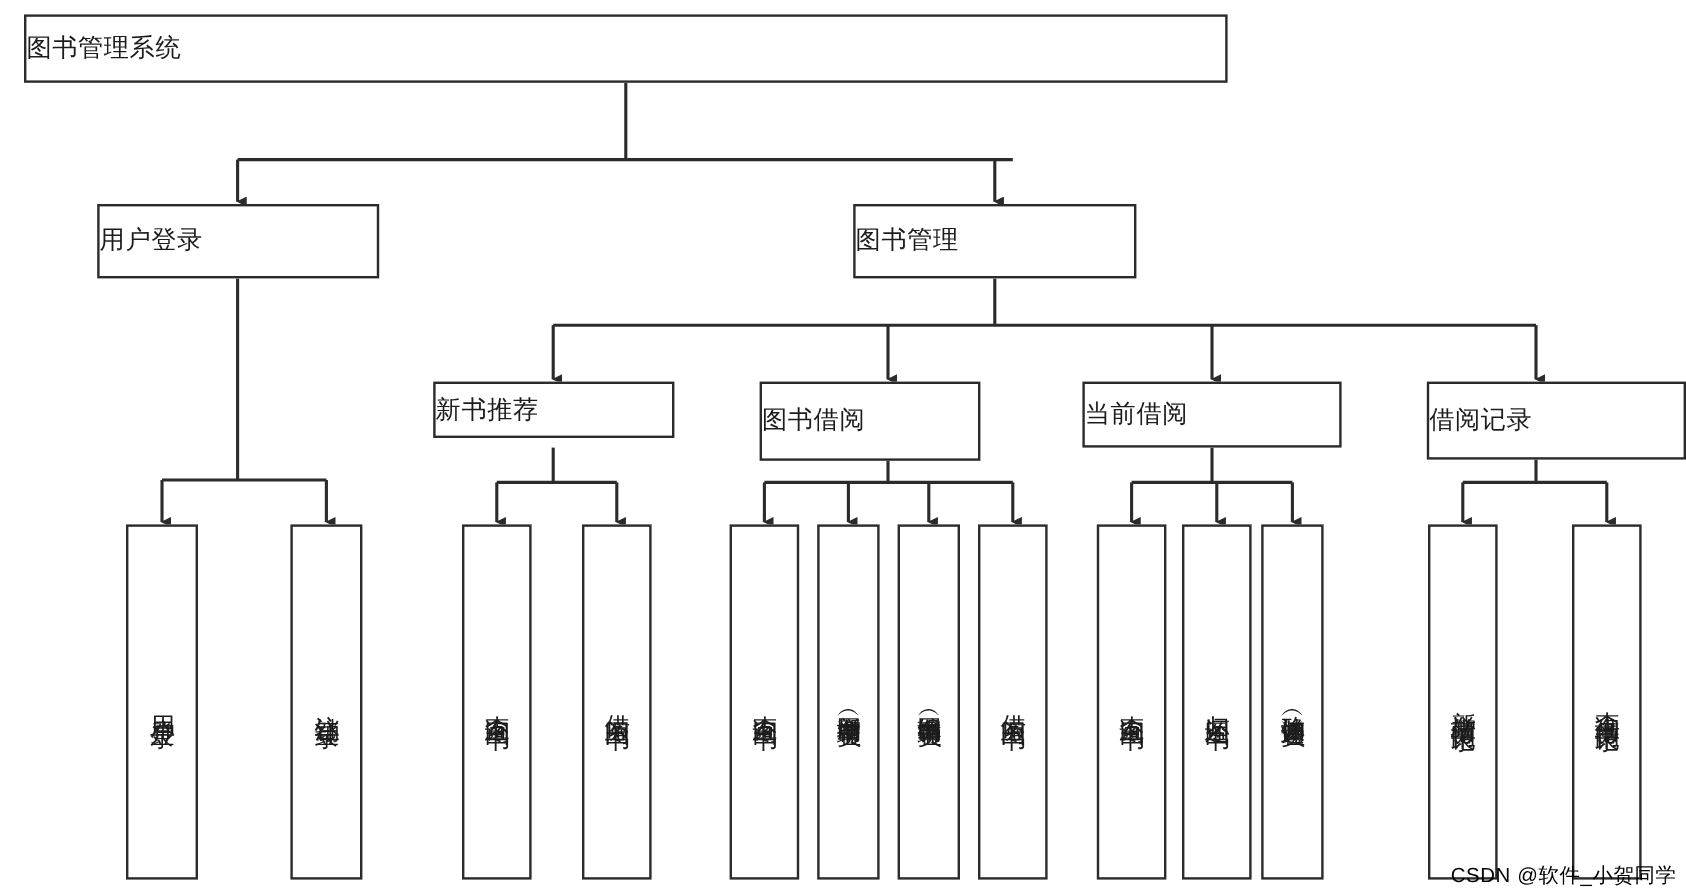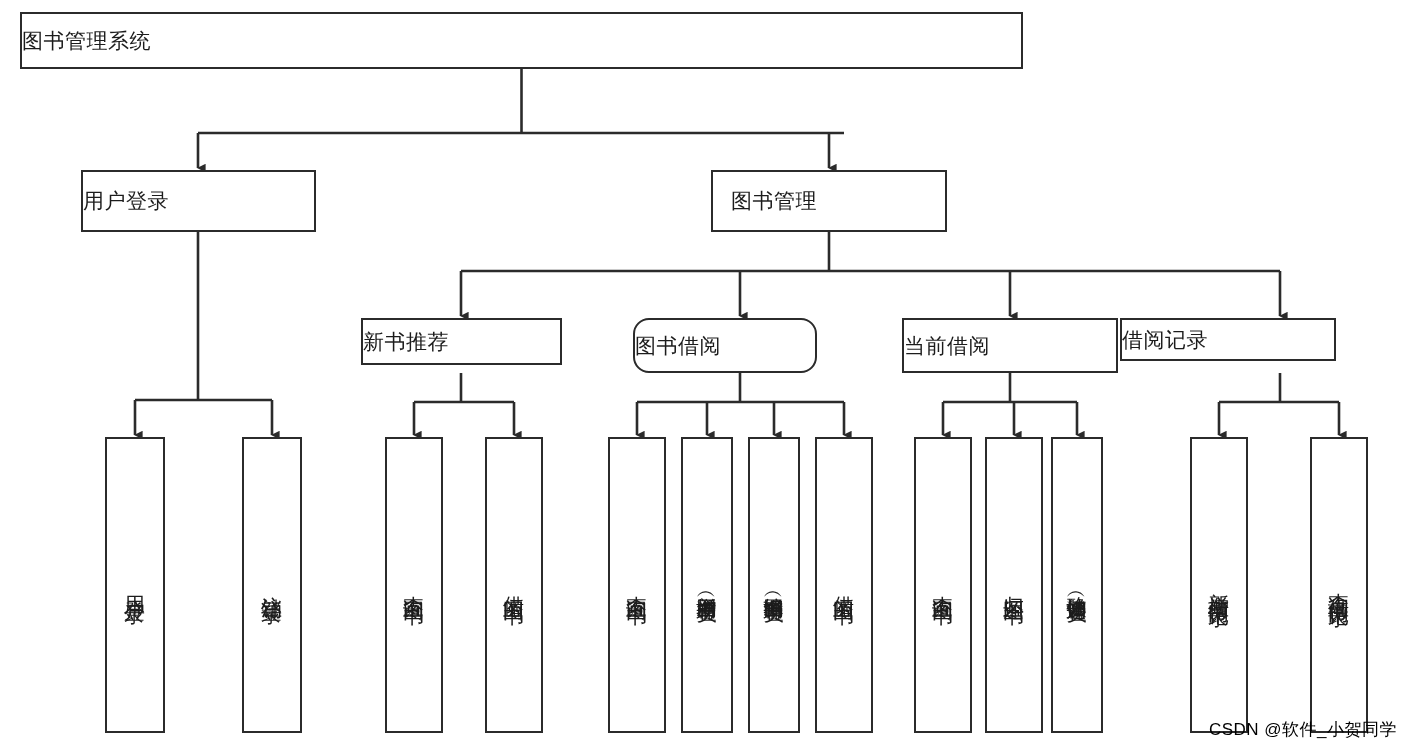--- a/index.html
+++ b/index.html
@@ -127,34 +127,34 @@
     </g>
   </svg>
 
   <div class="node-box" style="left:20px; top:12px; width:1003px; height:57px;">
     <span class="node-label-h">图书管理系统</span>
   </div>
 
   <div class="node-box" style="left:81px; top:170px; width:235px; height:62px;">
     <span class="node-label-h">用户登录</span>
   </div>
-  <div class="node-box" style="left:711px; top:170px; width:236px; height:62px;padding-left:18px;">
+  <div class="node-box" style="left:711px; top:170px; width:236px; height:62px;">
     <span class="node-label-h">图书管理</span>
   </div>
 
   <div class="node-box" style="left:361px; top:318px; width:201px; height:47px;">
     <span class="node-label-h">新书推荐</span>
   </div>
-  <div class="node-box" style="left:633px; top:318px; width:184px; height:55px;border-radius:16px;">
+  <div class="node-box" style="left:633px; top:318px; width:184px; height:66px;">
     <span class="node-label-h">图书借阅</span>
   </div>
-  <div class="node-box" style="left:902px; top:318px; width:216px; height:55px;">
+  <div class="node-box" style="left:902px; top:318px; width:216px; height:55px;font-family:Liberation Serif, serif;">
     <span class="node-label-h">当前借阅</span>
   </div>
-  <div class="node-box" style="left:1120px; top:318px; width:216px; height:43px;">
+  <div class="node-box" style="left:1189px; top:318px; width:216px; height:65px;">
     <span class="node-label-h">借阅记录</span>
   </div>
 
   <div class="node-box leaf" style="left:105px; top:437px; width:60px; height:296px;">
     <span class="node-label-v">用户登录</span>
   </div>
   <div class="node-box leaf" style="left:242px; top:437px; width:60px; height:296px;">
     <span class="node-label-v">注销登录</span>
   </div>
 

